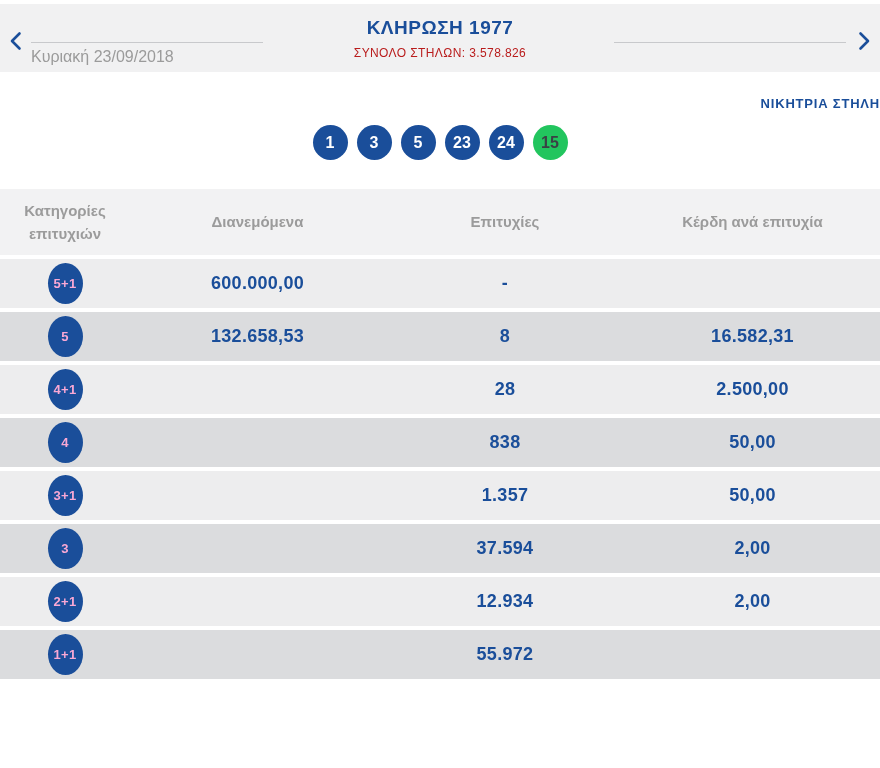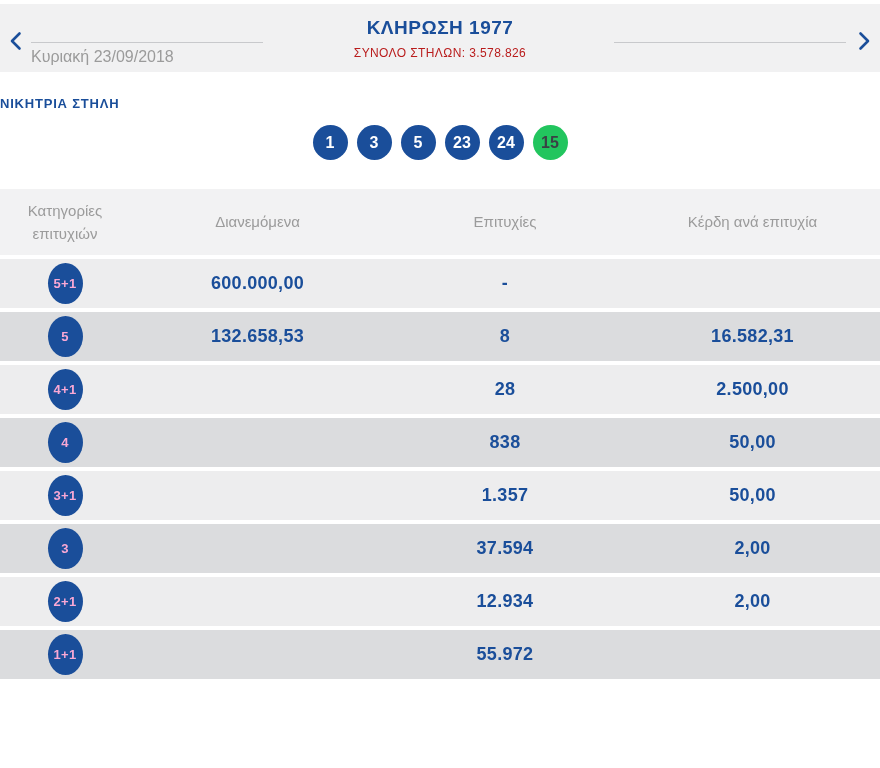--- a/index.html
+++ b/index.html
@@ -15,32 +15,32 @@
   .nav-arrow.right { right:7px; }
   .rule { position:absolute; top:38px; height:1px; background:#c8c9cc; }
   .rule.left  { left:31px;  width:232px; }
   .rule.right { right:34px; width:232px; }
   .draw-date { position:absolute; left:31px; top:44px; font-size:16px; color:#9b9b9b; }
   .header-center { position:absolute; left:0; right:0; top:13px; text-align:center; }
   .draw-title { font-size:19px; font-weight:bold; color:#1a4e9a; letter-spacing:.5px; }
   .draw-subtitle { margin-top:7px; font-size:12px; color:#b91c1c; letter-spacing:.4px; }
 
   
-  .winning-label { margin-top:24px; text-align:left; font-size:13px; font-weight:bold;
+  .winning-label { margin-top:24px; text-align:right; font-size:13px; font-weight:bold;
                    color:#1a4e9a; letter-spacing:.8px; }
   .balls { margin-top:14px; display:flex; justify-content:center; gap:9px; }
   .ball { width:35px; height:35px; border-radius:50%; background:#1a4e9a; color:#ffffff;
           display:flex; align-items:center; justify-content:center;
           font-size:16px; font-weight:bold; }
   .ball.joker { background:#22c55e; color:#3a4145; }
 
   
   .results { margin-top:29px; }
   .thead, .row { display:grid; grid-template-columns:130px 255px 240px 255px; width:880px; }
-  .thead { height:66px; background:#f2f2f3; margin-bottom:4px; }
+  .thead { height:66px; background:#f2f2f3; margin-bottom:4px;font-weight:bold; }
   .th { display:flex; align-items:center; justify-content:center; text-align:center;
         color:#9b9b9b; font-size:15px; line-height:1.55; padding:0 14px; }
   .row { height:49px; margin-bottom:4px; }
   .row:nth-child(odd)  { background:#ededee; }
   .row:nth-child(even) { background:#dbdcde; }
   .cell { display:flex; align-items:center; justify-content:center; }
   .val { font-size:18px; font-weight:bold; color:#1a4e9a; letter-spacing:.3px; }
   .badge { width:35px; height:41px; border-radius:50%; background:#1a4e9a;
            display:flex; align-items:center; justify-content:center; }
   .badge-label { color:#f9a8d4; font-size:13px; font-weight:bold; letter-spacing:.3px; }

